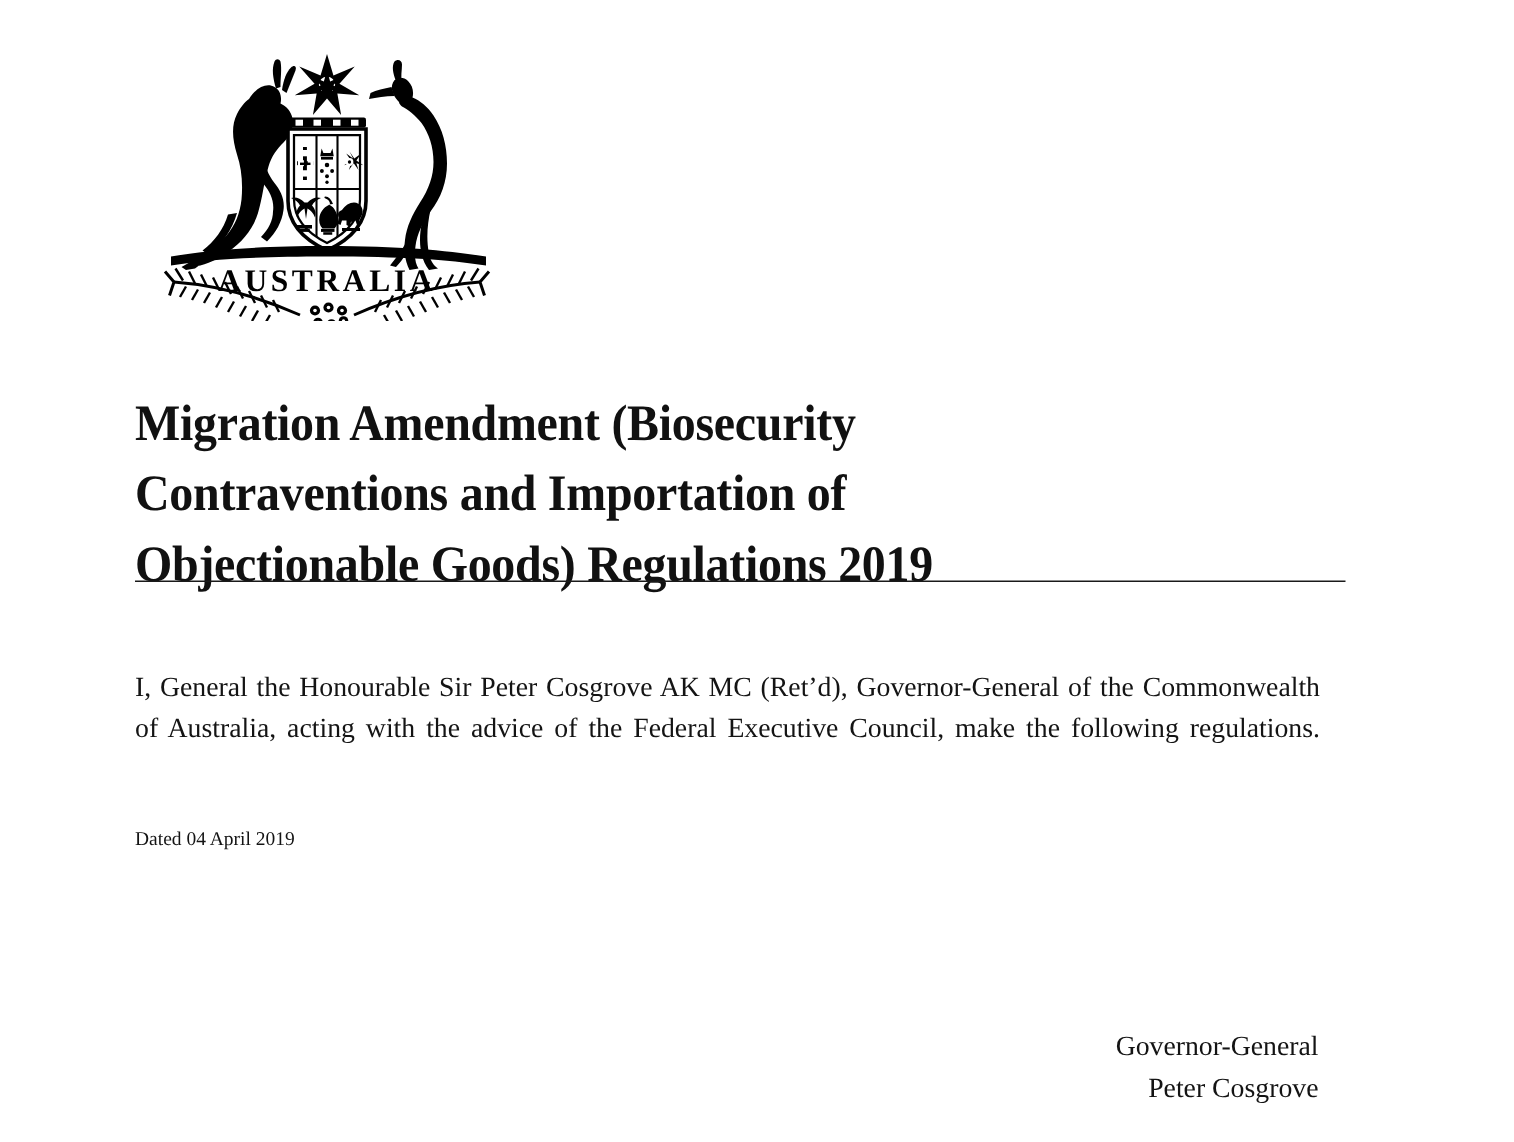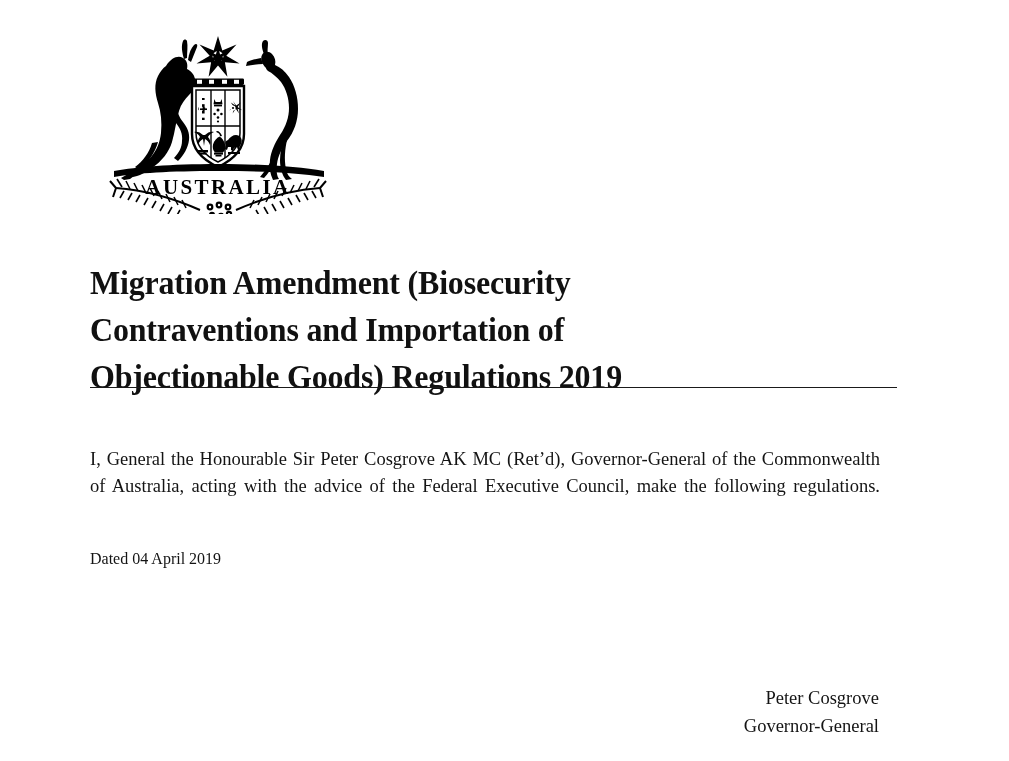--- a/index.html
+++ b/index.html
@@ -76,21 +76,21 @@
     content: "";
     display: inline-block;
     width: 100%;
   }
 
   
   .dated {
     position: absolute;
     left: 90px;
     top: 546px;
-    font-size: 16px;
+    font-size: 13px;
     line-height: 26px;
     color: #141414;
   }
 
   
   .signature-block {
     position: absolute;
     right: 130px;
     top: 684px;
     width: 320px;
@@ -320,18 +320,18 @@
 Contraventions and Importation of
 Objectionable Goods) Regulations 2019</h1>
 
   <div class="rule"></div>
 
   <p class="preamble">I, General the Honourable Sir Peter Cosgrove AK MC (Ret’d), Governor-General of the Commonwealth of Australia, acting with the advice of the Federal Executive Council, make the following regulations.</p>
 
   <div class="dated">Dated 04 April 2019</div>
 
   <div class="signature-block">
+    <span class="sig-line">Governor-General</span>
     <span class="sig-line">Peter Cosgrove</span>
-    <span class="sig-line">Governor-General</span>
   </div>
 
 
 </div>
 
 </body></html>

